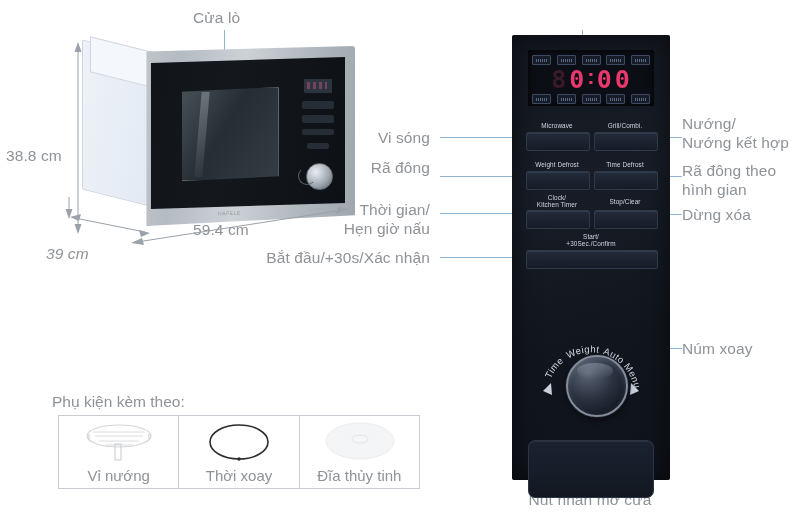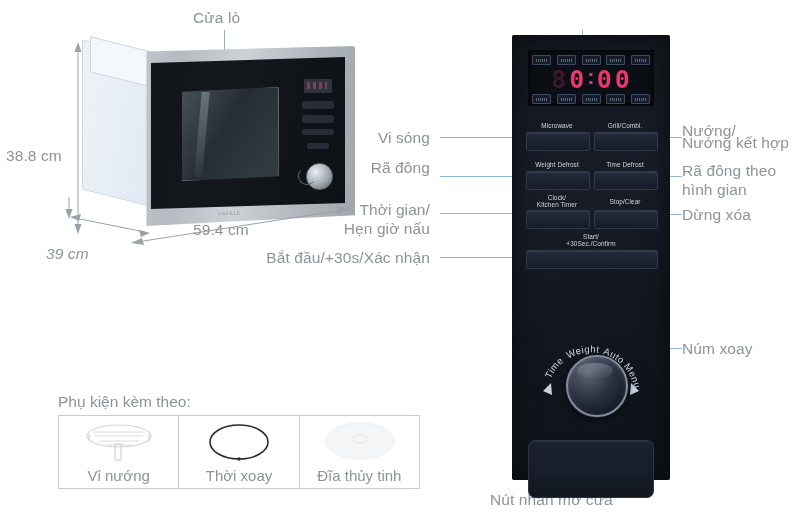--- a/index.html
+++ b/index.html
@@ -7,21 +7,21 @@
     width:800px;height:520px;
     background:#ffffff;
     font-family:"Liberation Sans", sans-serif;
     color:#8b9096;
     overflow:hidden;
     position:relative;
   }
   .stage{position:absolute;left:0;top:0;width:800px;height:520px;}
   .lbl{position:absolute;font-size:15.5px;color:#8e9398;line-height:19px;letter-spacing:.1px;white-space:nowrap;}
   .lbl.r{text-align:right;}
-  .lbl.c{}
+  .lbl.c{text-align:center;}
   .lead{position:absolute;background:#8fb4d4;}
   .lead.h{height:1px;}
   .lead.v{width:1px;}
 
   
   .mw-wrap{position:absolute;left:60px;top:38px;width:300px;height:200px;}
   .recess{
     position:absolute;left:22px;top:18px;width:130px;height:148px;
     background:linear-gradient(100deg,#eef2f8 0%,#e3eaf4 55%,#d9e2ee 100%);
     border:1px solid #ccd6e2;
@@ -64,21 +64,21 @@
      background:repeating-linear-gradient(90deg,#8c4a63 0 3px,transparent 3px 6px);opacity:.75;}
   .mini-btn{position:absolute;left:4px;width:32px;height:8px;background:#262d37;border-radius:2px;}
   .mini-knob{position:absolute;left:8px;top:84px;width:25px;height:25px;border-radius:50%;
      background:radial-gradient(circle at 35% 32%,#e9eef3,#9aa3ac 60%,#4e555d 100%);
      border:1px solid #6d757d;}
   .mini-arc{position:absolute;left:0px;top:88px;width:16px;height:16px;border:1px solid #5d666f;
      border-radius:50%;border-right-color:transparent;border-top-color:transparent;}
   .brand{position:absolute;left:78px;bottom:10px;font-size:5px;color:#8d959c;letter-spacing:.6px;transform:skewY(-2deg);}
 
   
-  .acc-title{position:absolute;left:58px;top:393px;font-size:15.5px;color:#8e9398;}
+  .acc-title{position:absolute;left:52px;top:393px;font-size:15.5px;color:#8e9398;}
   .acc-box{position:absolute;left:58px;top:415px;width:360px;height:72px;
     border:1px solid #c9cdd1;display:flex;background:#fff;}
   .acc-cell{flex:1;position:relative;border-right:1px solid #c9cdd1;display:flex;flex-direction:column;
     align-items:center;justify-content:flex-end;padding-bottom:4px;}
   .acc-cell:last-child{border-right:none;}
   .acc-name{font-size:15px;color:#8e9398;}
   .acc-art{position:absolute;top:4px;left:0;right:0;height:42px;}
 
   
   .panel{
@@ -192,21 +192,21 @@
   <div class="lbl r" style="left:250px;top:158px;width:180px;">Rã đông</div>
   <div class="lead h" style="left:440px;top:176px;width:72px;"></div>
 
   <div class="lbl r" style="left:260px;top:200px;width:170px;">Thời gian/</div>
   <div class="lbl r" style="left:260px;top:219px;width:170px;">Hẹn giờ nấu</div>
   <div class="lead h" style="left:440px;top:213px;width:72px;"></div>
 
   <div class="lbl r" style="left:230px;top:248px;width:200px;">Bắt đầu/+30s/Xác nhận</div>
   <div class="lead h" style="left:440px;top:257px;width:195px;"></div>
 
-  <div class="lbl" style="left:682px;top:114px;margin-top:7px;">Nướng/</div>
+  <div class="lbl" style="left:682px;top:114px;">Nướng/</div>
   <div class="lbl" style="left:682px;top:133px;">Nướng kết hợp</div>
   <div class="lead h" style="left:640px;top:137px;width:42px;"></div>
 
   <div class="lbl" style="left:682px;top:161px;">Rã đông theo</div>
   <div class="lbl" style="left:682px;top:180px;">hình gian</div>
   <div class="lead h" style="left:640px;top:176px;width:42px;"></div>
 
   <div class="lbl" style="left:682px;top:205px;">Dừng xóa</div>
   <div class="lead h" style="left:640px;top:214px;width:42px;"></div>
 

